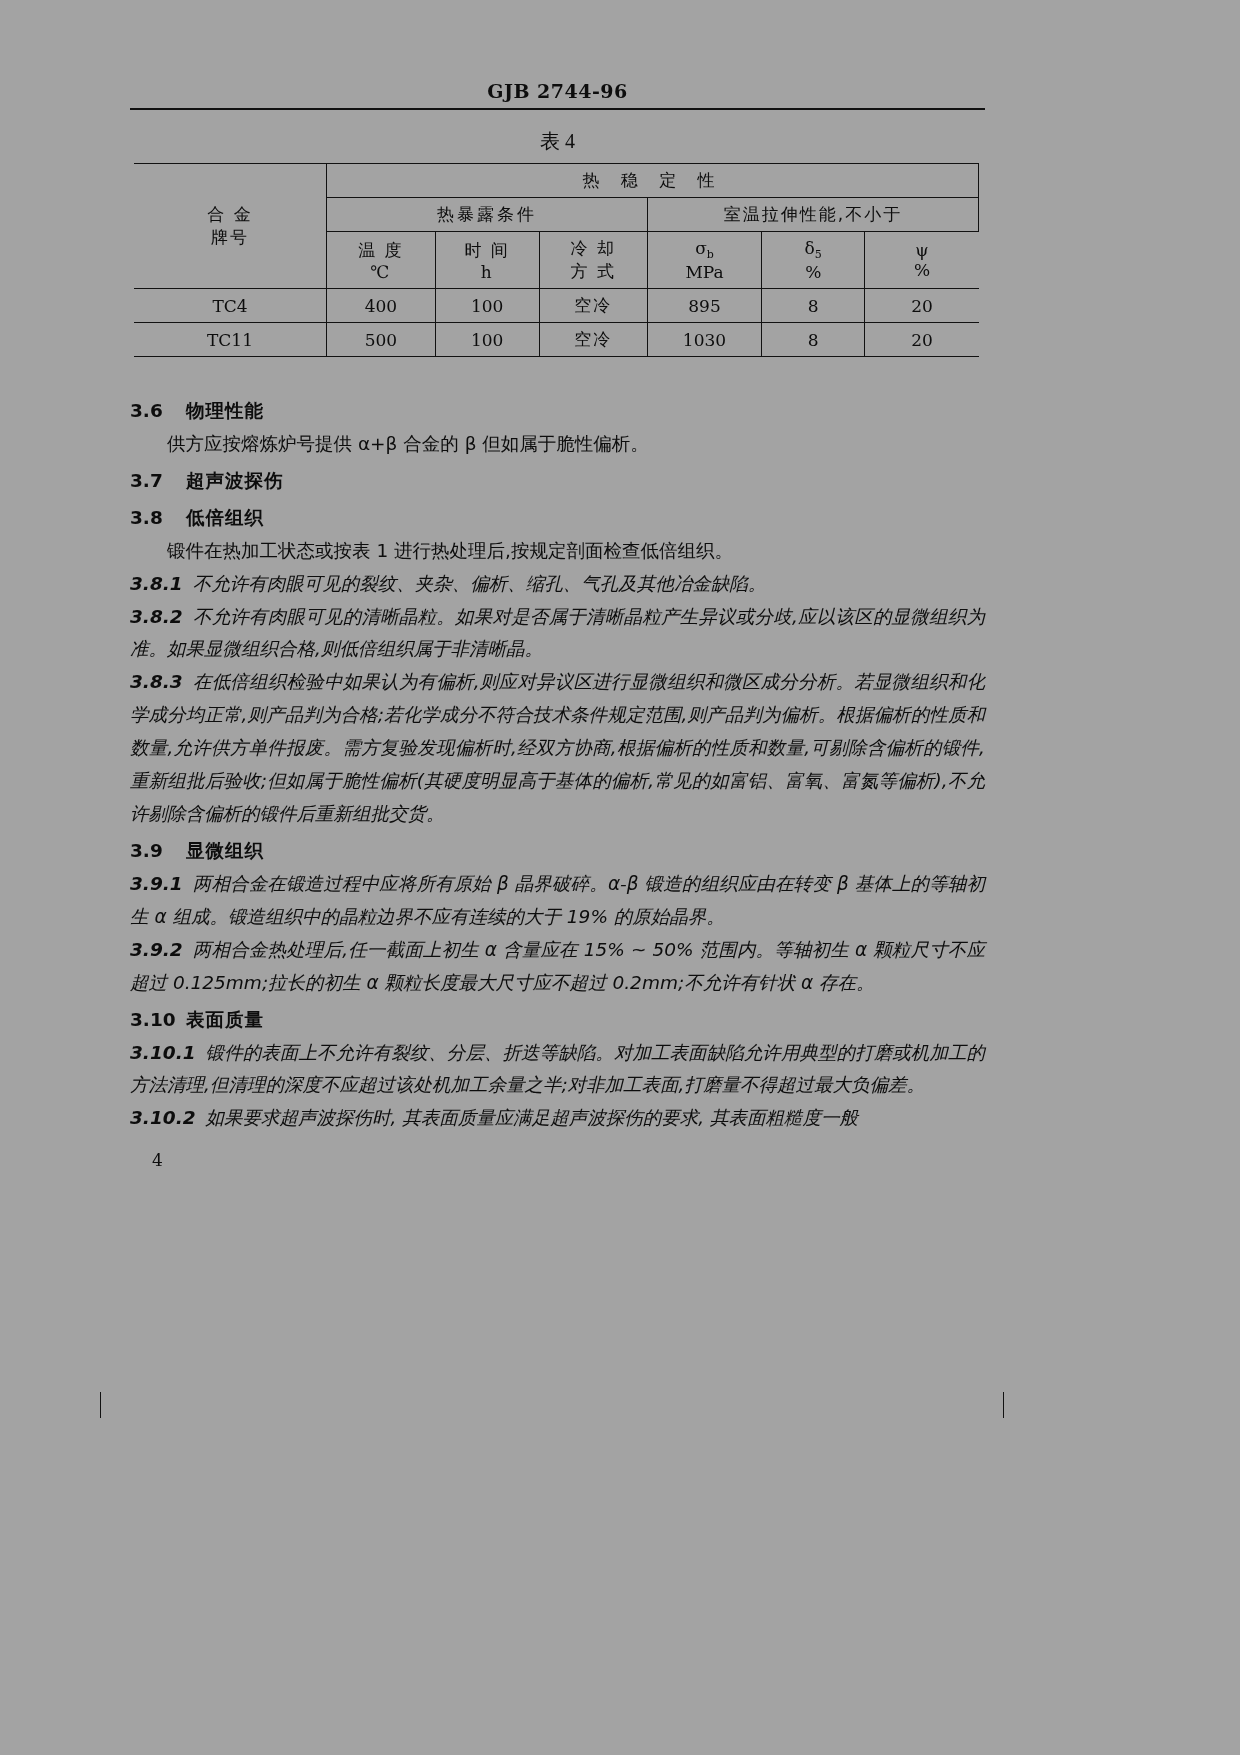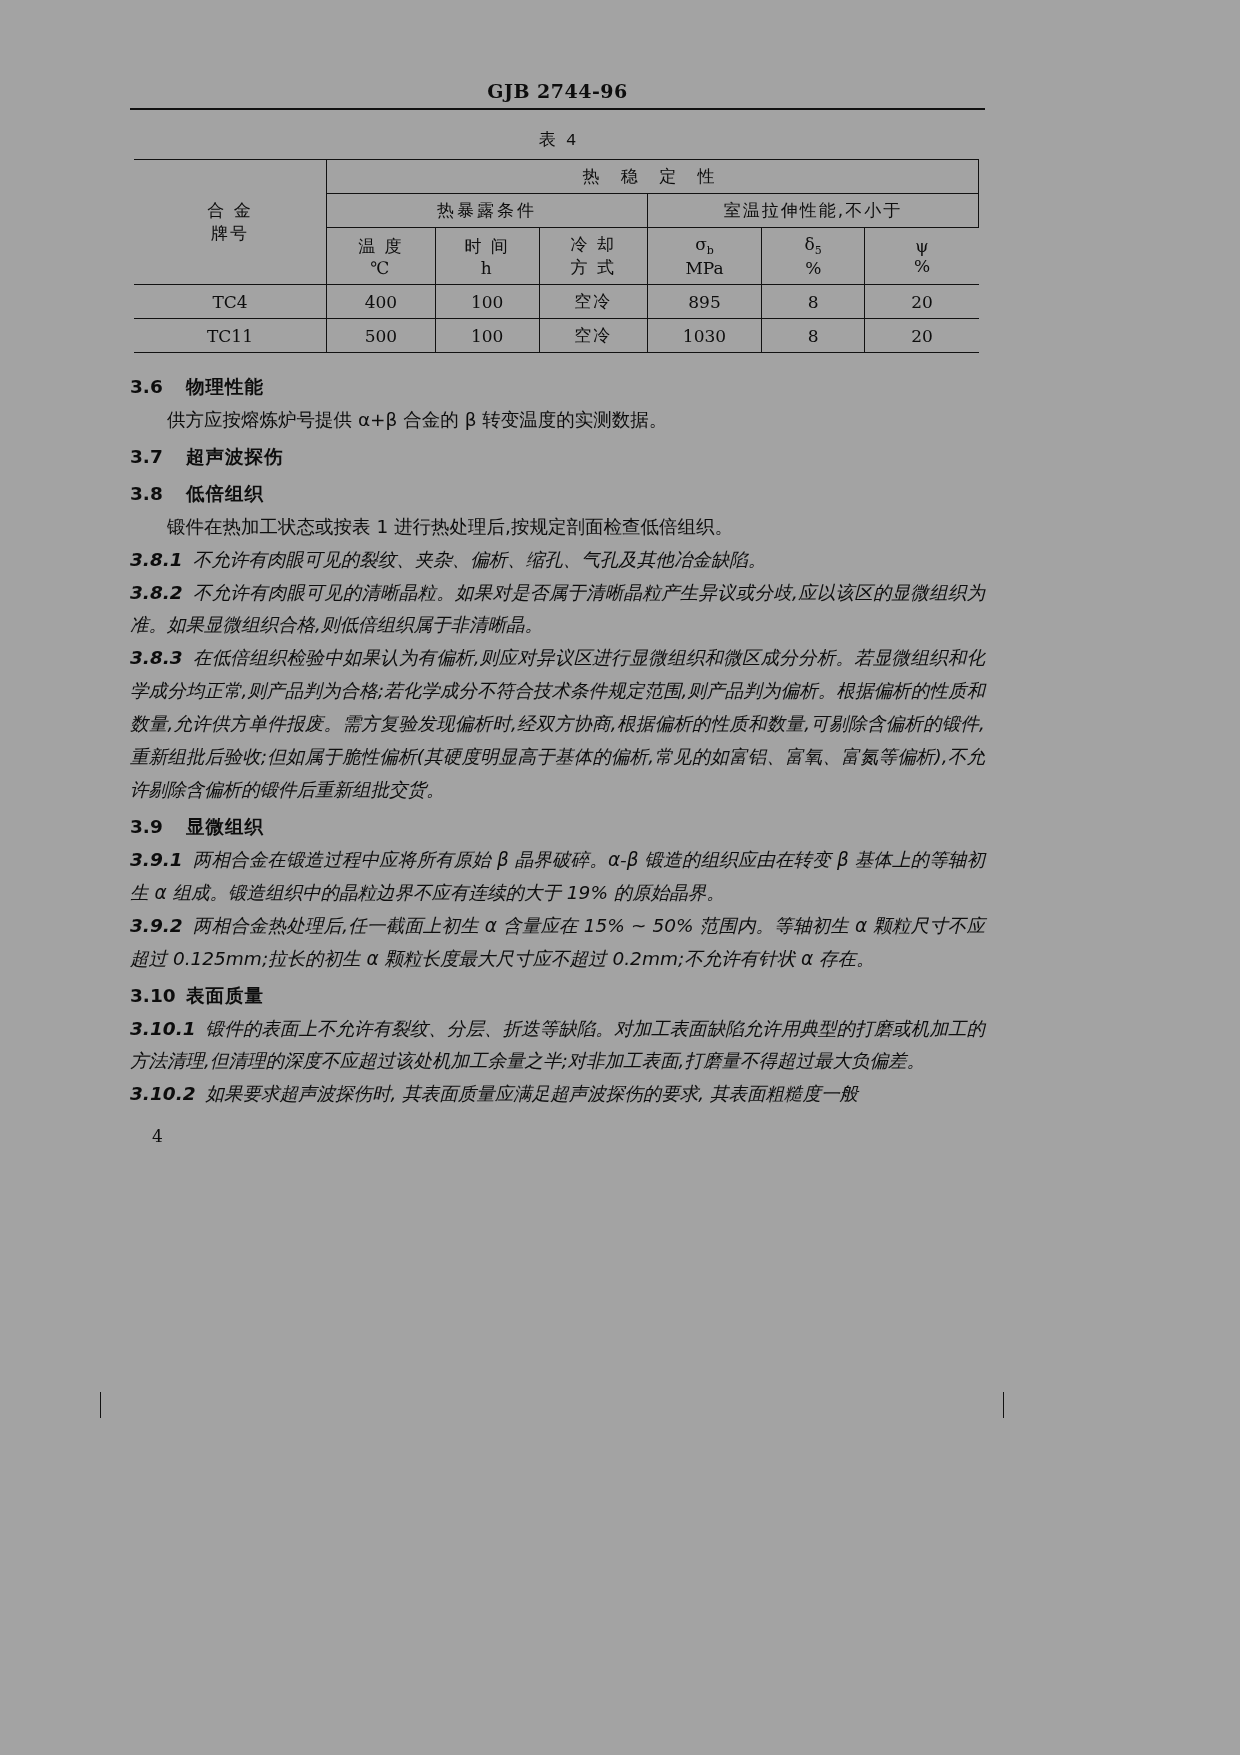--- a/index.html
+++ b/index.html
@@ -34,23 +34,23 @@
     letter-spacing: 0.5px;
     padding-bottom: 6px;
   }
   .header-rule {
     border-top: 2px solid #111;
     margin-bottom: 18px;
   }
   
   .table-caption {
     text-align: center;
-    font-size: 17px;
+    font-size: 20px;
     margin-bottom: 8px;
-    font-family: Liberation Mono, monospace;
+    font-family: Liberation Serif, serif;
   }
   table.spec {
     border-collapse: collapse;
     width: 845px;
     margin: 0 auto 0 4px;
     font-size: 17px;
   }
   table.spec td {
     border: 1px solid #111;
     text-align: center;
@@ -67,21 +67,21 @@
   }
   table.spec td.mid-sp {
     letter-spacing: 3px;
   }
   .no-left { border-left: none !important; }
   .no-right { border-right: none !important; }
   .r-alloy { height: 40px; }
   .sub { font-size: 11px; vertical-align: sub; }
   
   .body {
-    margin-top: 18px;
+    margin-top: 38px;
     font-size: 18.5px;
     line-height: 1.78;
     font-family: "DejaVu Sans", "Liberation Sans", sans-serif;
   }
   .sec-head {
     font-weight: bold;
     margin-top: 4px;
   }
   .sec-head .num {
     display: inline-block;
@@ -201,21 +201,21 @@
           <td class="no-right">20</td>
         </tr>
       </tbody>
     </table>
 
     <div class="body">
 
       <div class="sec-head">
         <span class="num">3.6</span><span class="ttl">物理性能</span>
       </div>
-      <div class="para indent">供方应按熔炼炉号提供 α+β 合金的 β 转变温度的实测数据。</div>
+      <div class="para indent">供方应按熔炼炉号提供 α+β 合金的 β 但如属于脆性偏析。</div>
 
       <div class="sec-head">
         <span class="num">3.7</span><span class="ttl">超声波探伤</span>
       </div>
 
       <div class="sec-head">
         <span class="num">3.8</span><span class="ttl">低倍组织</span>
       </div>
       <div class="para indent">锻件在热加工状态或按表 1 进行热处理后,按规定剖面检查低倍组织。</div>
 

